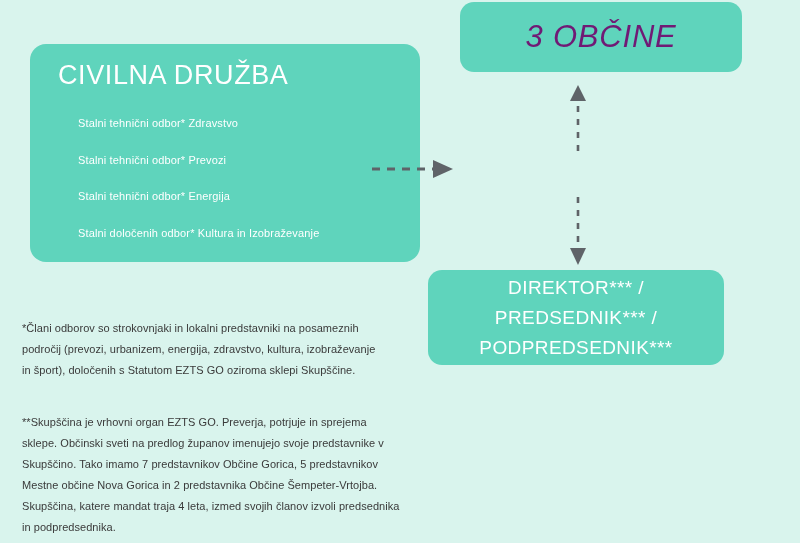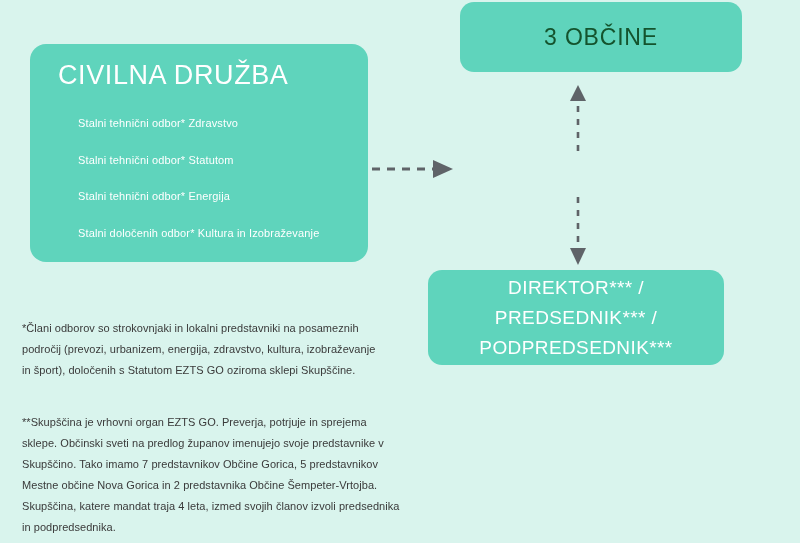--- a/index.html
+++ b/index.html
@@ -25,21 +25,21 @@
   .box {
     position: absolute;
     background: #5fd4bc;
     border-radius: 14px;
     box-sizing: border-box;
   }
 
   #civil-society-box {
     left: 30px;
     top: 44px;
-    width: 338px;
+    width: 390px;
     height: 218px;
     border-radius: 16px;
   }
 
   #civil-society-title {
     position: absolute;
     left: 28px;
     top: 16px;
     color: #ffffff;
     font-size: 27px;
@@ -71,24 +71,25 @@
     left: 460px;
     top: 2px;
     width: 282px;
     height: 70px;
     display: flex;
     align-items: center;
     justify-content: center;
   }
 
   #municipalities-label {
-    color: #14532d;
-    font-size: 23px;
+    color: #701a75;
+    font-size: 31px;
     letter-spacing: 0.8px;
     font-weight: 400;
+    font-style: italic;
   }
 
   #director-box {
     left: 428px;
     top: 270px;
     width: 296px;
     height: 95px;
     display: flex;
     align-items: center;
     justify-content: center;
@@ -166,21 +167,21 @@
 </style>
 </head>
 <body>
 
 <div class="stage">
 
   <div class="box" id="civil-society-box">
     <div id="civil-society-title">CIVILNA DRUŽBA</div>
     <ul id="committee-list">
       <li>Stalni tehnični odbor* Zdravstvo</li>
-      <li>Stalni tehnični odbor* Statutom</li>
+      <li>Stalni tehnični odbor* Prevozi</li>
       <li>Stalni tehnični odbor* Energija</li>
       <li>Stalni določenih odbor* Kultura in Izobraževanje</li>
     </ul>
   </div>
 
   <div class="box" id="municipalities-box">
     <span id="municipalities-label">3 OBČINE</span>
   </div>
 
   <div class="box" id="director-box">

